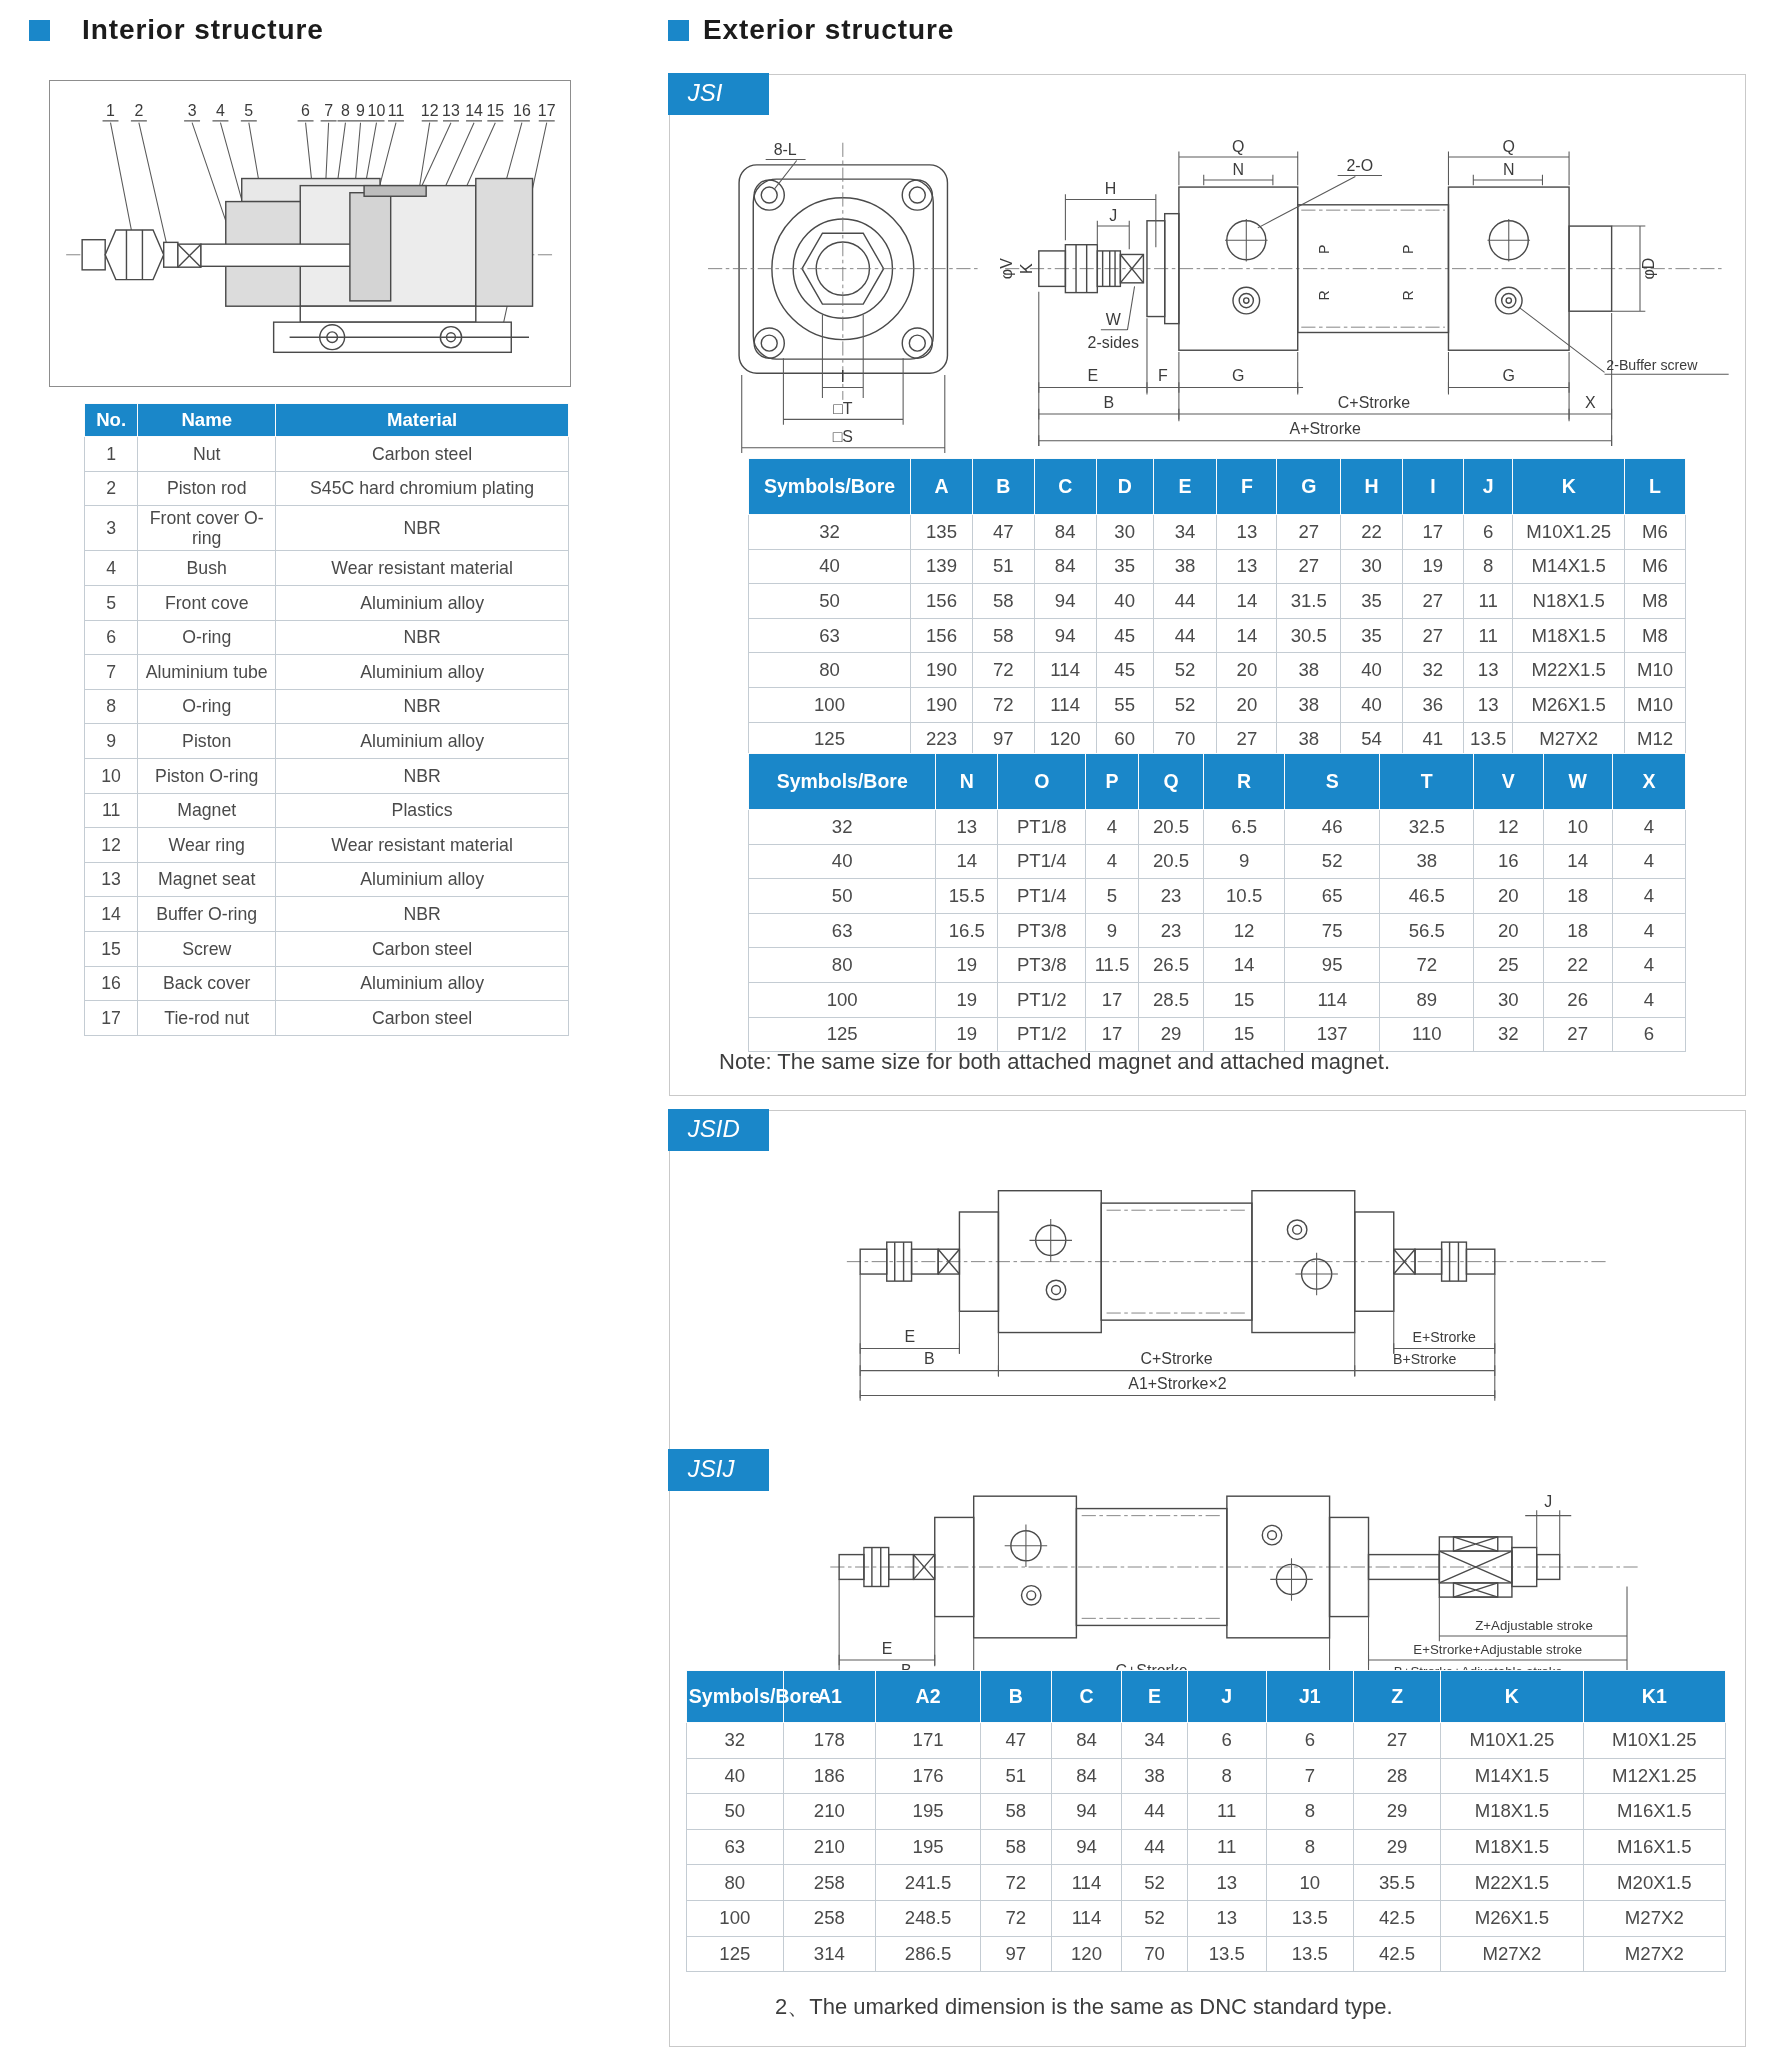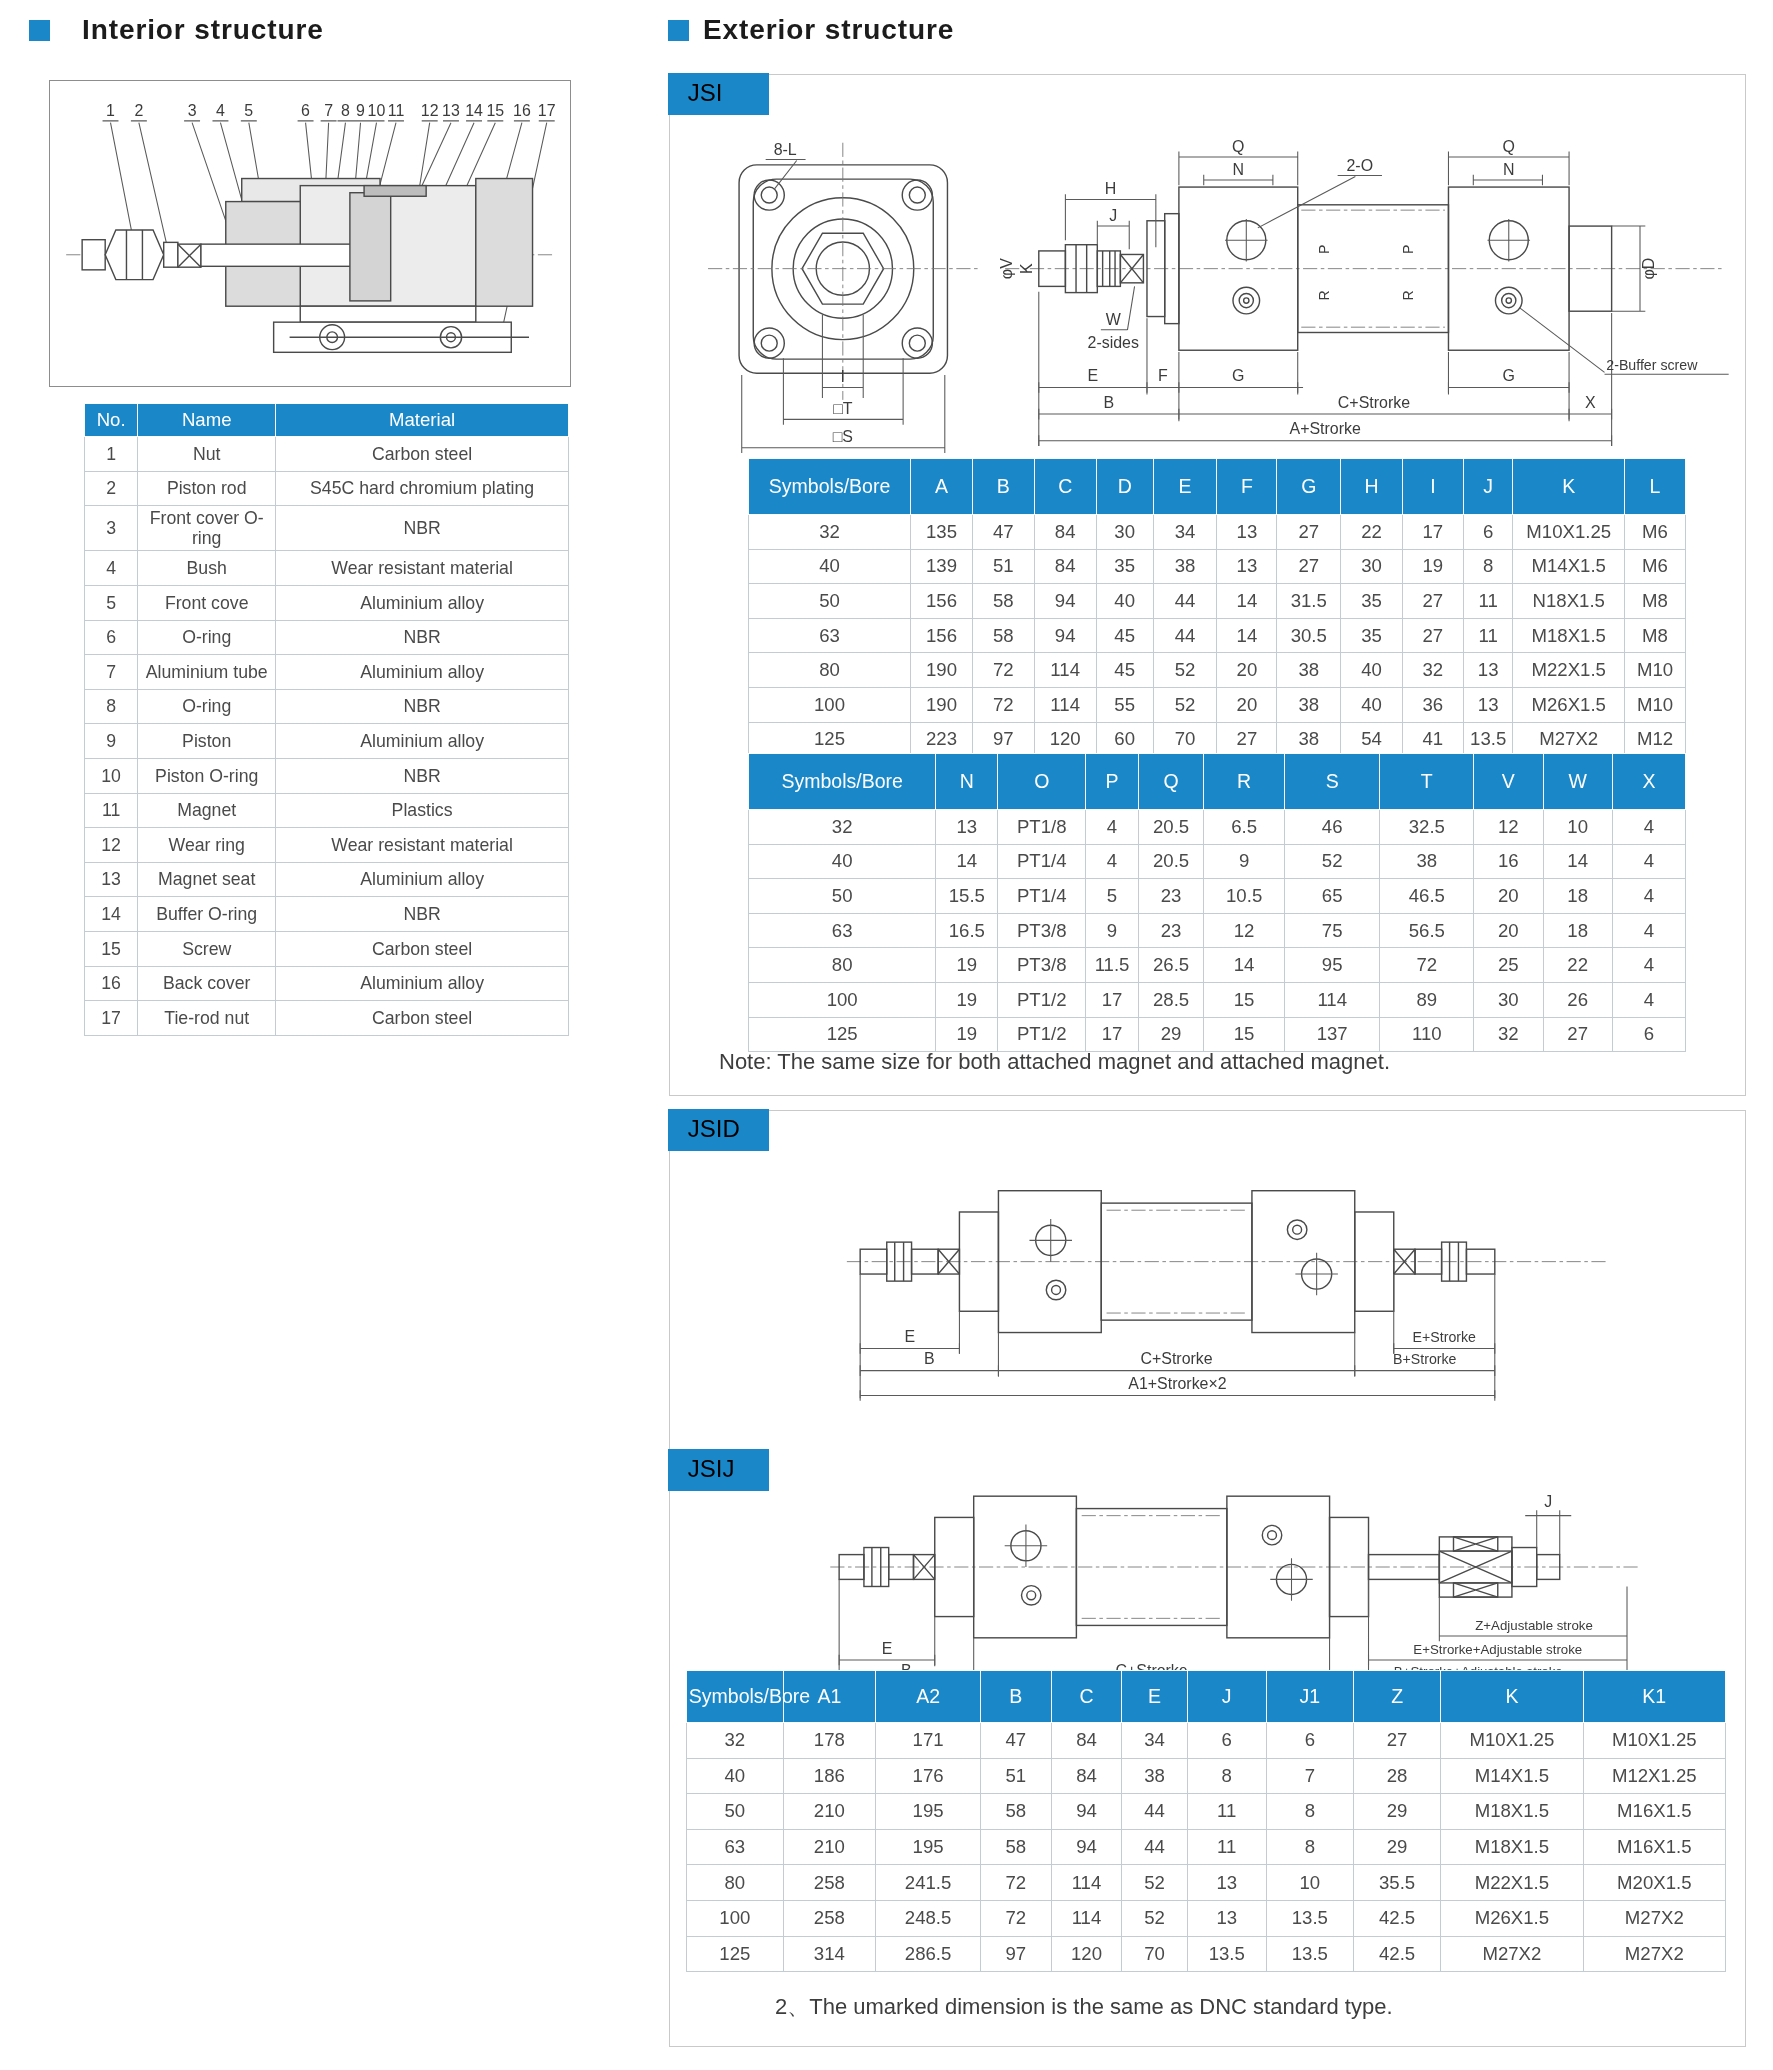--- a/index.html
+++ b/index.html
@@ -4,25 +4,25 @@
 <style>
   html,body{margin:0;padding:0;}
   body{
     width:1773px;height:2070px;position:relative;background:#ffffff;
     font-family:"Liberation Sans",sans-serif;color:#333;overflow:hidden;
   }
   .sec-title{position:absolute;display:flex;align-items:center;gap:14px;
     font-size:28px;font-weight:bold;color:#1c1c1c;letter-spacing:0.9px;}
   .sec-title .sq{width:21px;height:21px;background:#1a87c9;flex:0 0 auto;}
   .panel{position:absolute;background:#fff;border:1.8px solid #c9c9c9;}
-  .tab{position:absolute;left:-1.8px;top:-1.8px;background:#1a87c9;color:#000000;
-    font-size:24px;padding:6.2px 28px 8px 19.5px;min-width:53px;}
+  .tab{position:absolute;left:-1.8px;top:-1.8px;background:#1a87c9;color:#ffffff;
+    font-size:24px;padding:6.2px 28px 8px 19.5px;min-width:53px;font-style:italic;}
   .drawbox{position:absolute;border:1.8px solid #8d8d8d;background:#fff;}
   table{border-collapse:collapse;table-layout:fixed;position:absolute;background:#fff;}
-  th{background:#1a87c9;color:#fff;font-weight:normal;font-size:19.5px;
+  th{background:#1a87c9;color:#fff;font-weight:bold;font-size:19.5px;
      border:1.8px solid #fbfbfb;padding:0 1.8px;}
   td{border:0.9px solid #c4ccd3;text-align:center;font-size:18.6px;color:#4a4a4a;
      background:#fff;padding:1.8px 3.5px;}
   #jsi-table1 th,#jsi-table2 th{height:55px;}
   #jsi-table1 td,#jsi-table2 td{height:30px;}
   #table3 th{height:51px;}
   #table3 td{height:31px;}
   #material-table th{height:32px;font-size:18.6px;}
   #material-table td{height:30px;font-size:17.7px;line-height:1.15;}
   .note{position:absolute;font-size:22px;color:#3d3d3d;}

